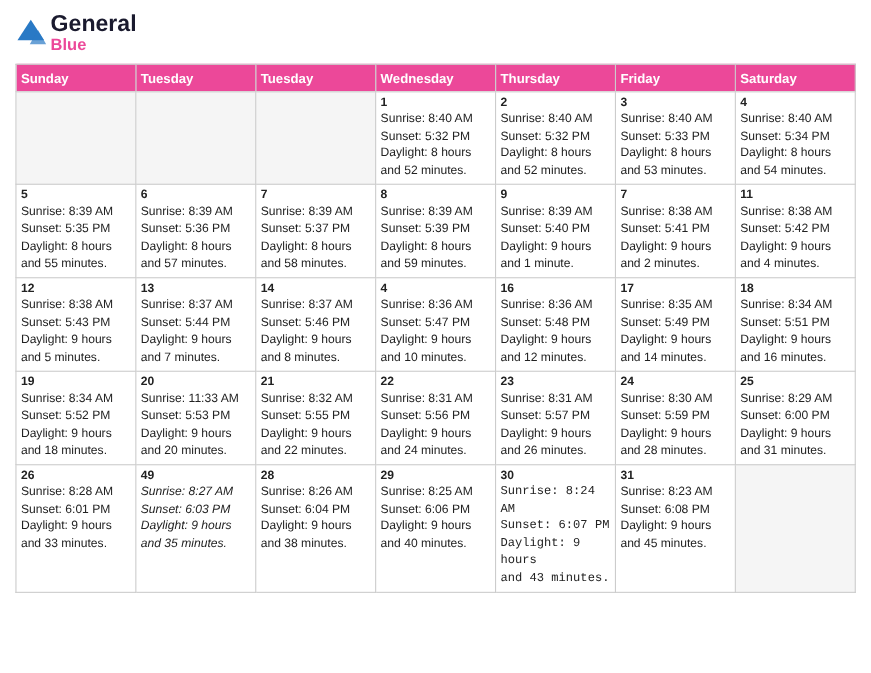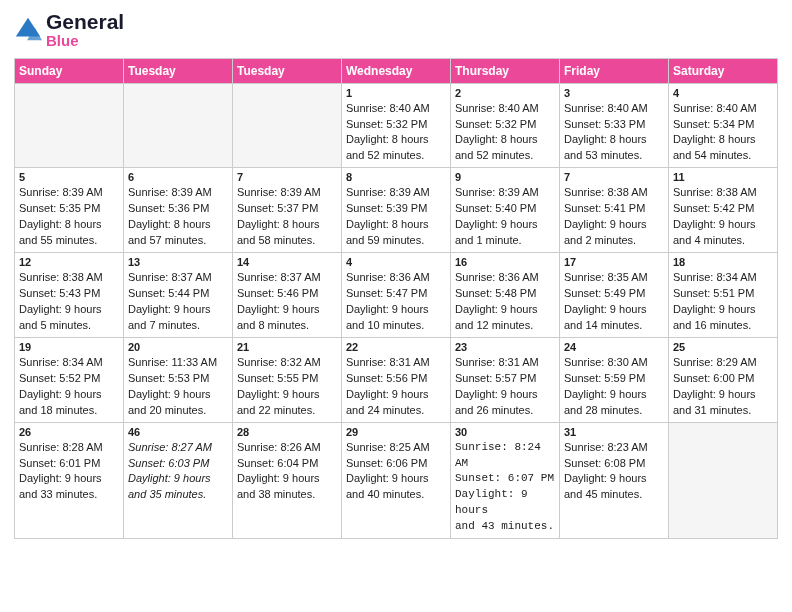--- a/index.html
+++ b/index.html
@@ -303,21 +303,21 @@
         </tr>
         <tr>
           <td>
             <div class="day-num">26</div>
             <div class="day-info" style="white-space: pre-line;">Sunrise: 8:28 AM
 Sunset: 6:01 PM
 Daylight: 9 hours
 and 33 minutes.</div>
           </td>
           <td>
-            <div class="day-num">46</div>
+            <div class="day-num">49</div>
             <div class="day-info" style="white-space: pre-line; font-style: italic;">Sunrise: 8:27 AM
 Sunset: 6:03 PM
 Daylight: 9 hours
 and 35 minutes.</div>
           </td>
           <td>
             <div class="day-num">28</div>
             <div class="day-info" style="white-space: pre-line;">Sunrise: 8:26 AM
 Sunset: 6:04 PM
 Daylight: 9 hours

